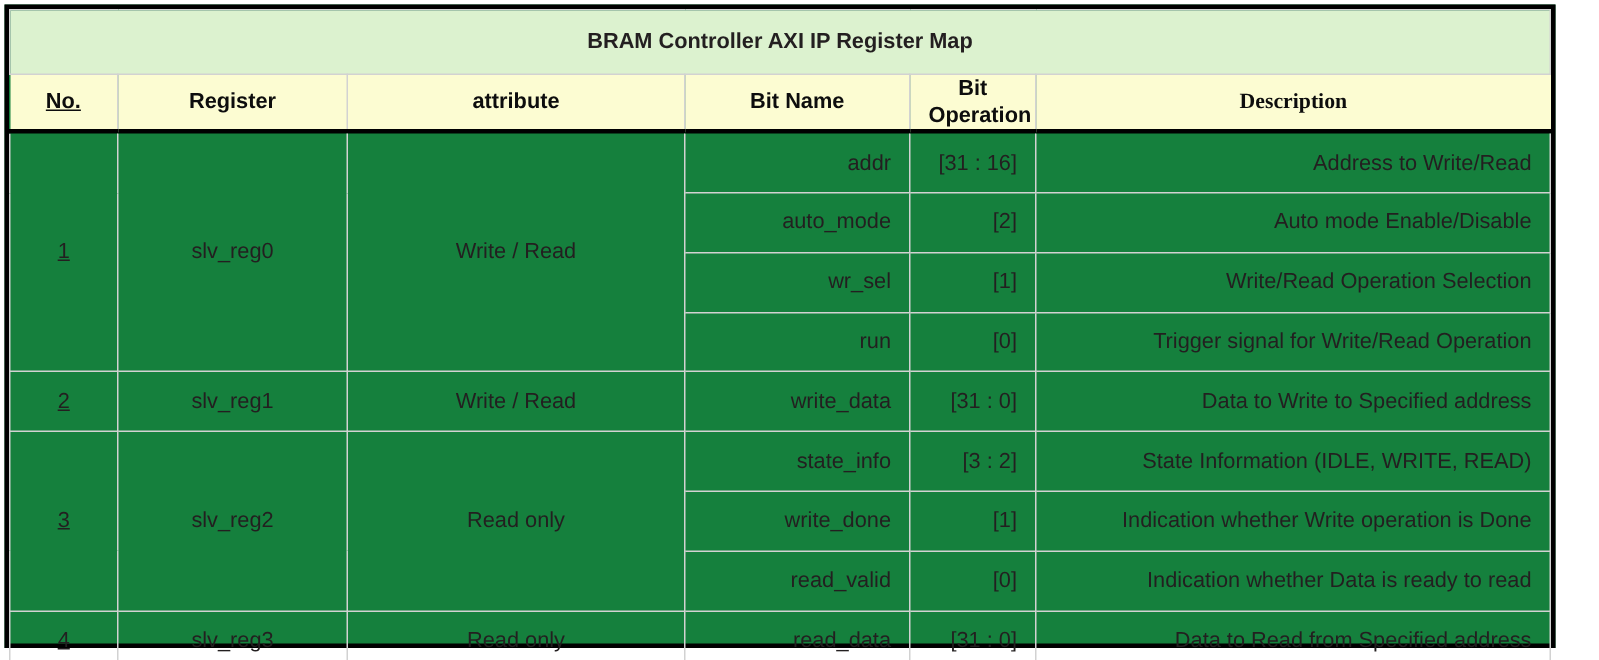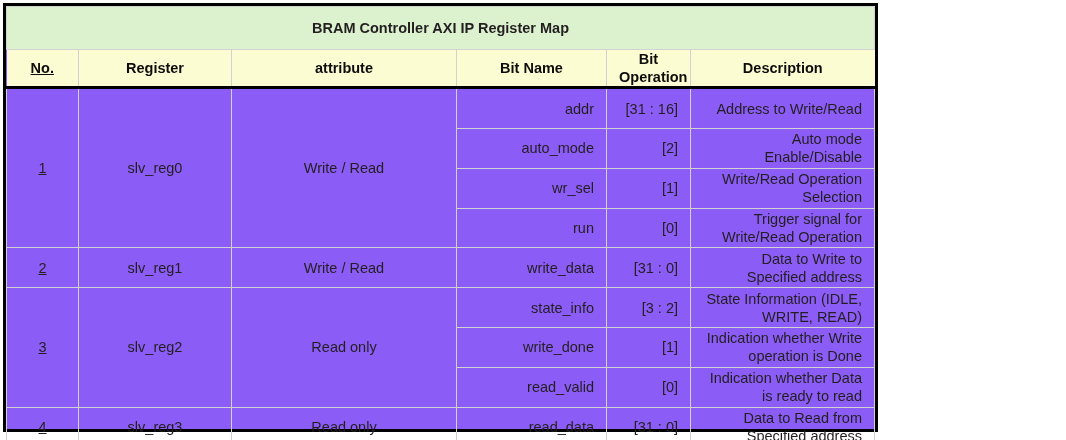--- a/index.html
+++ b/index.html
@@ -10,25 +10,25 @@
   body {
     width: 1066px;
     height: 440px;
     font-family: "Liberation Sans", sans-serif;
     overflow: hidden;
   }
   #regmap-wrap {
     position: absolute;
     left: 3px;
     top: 3px;
-    width: 875px;
+    width: 1034px;
     height: 429px;
     box-sizing: border-box;
     border: 3px solid #000000;
-    background: #8b5cf6;
+    background: #15803d;
   }
   table.regmap {
     width: 100%;
     height: 100%;
     border-collapse: collapse;
     table-layout: fixed;
   }
   table.regmap td {
     border: 1px solid #d2d2d2;
     padding: 0 12px;
@@ -55,21 +55,21 @@
     background: #fcfcd2;
     text-align: center;
     font-weight: bold;
     font-size: 14.5px;
     color: #0d0d0d;
     height: 34px;
     border-bottom: 3px solid #000000;
     border-top: none;
   }
   tr.head-row td.c-no { border-left: none; }
-  tr.head-row td.c-desc { border-right: none; }
+  tr.head-row td.c-desc { border-right: none; font-family: Liberation Serif, serif; }
 
   
   td.c-no, td.c-reg, td.c-attr { text-align: center; }
   td.c-bit, td.c-pos, td.c-desc { text-align: right; }
 
   td.c-no  { border-left: none; text-decoration: underline; }
   td.c-desc { border-right: none; }
 
   .body-row td { height: 38.8px; }
   .rowspan-cell { text-align: center; }

